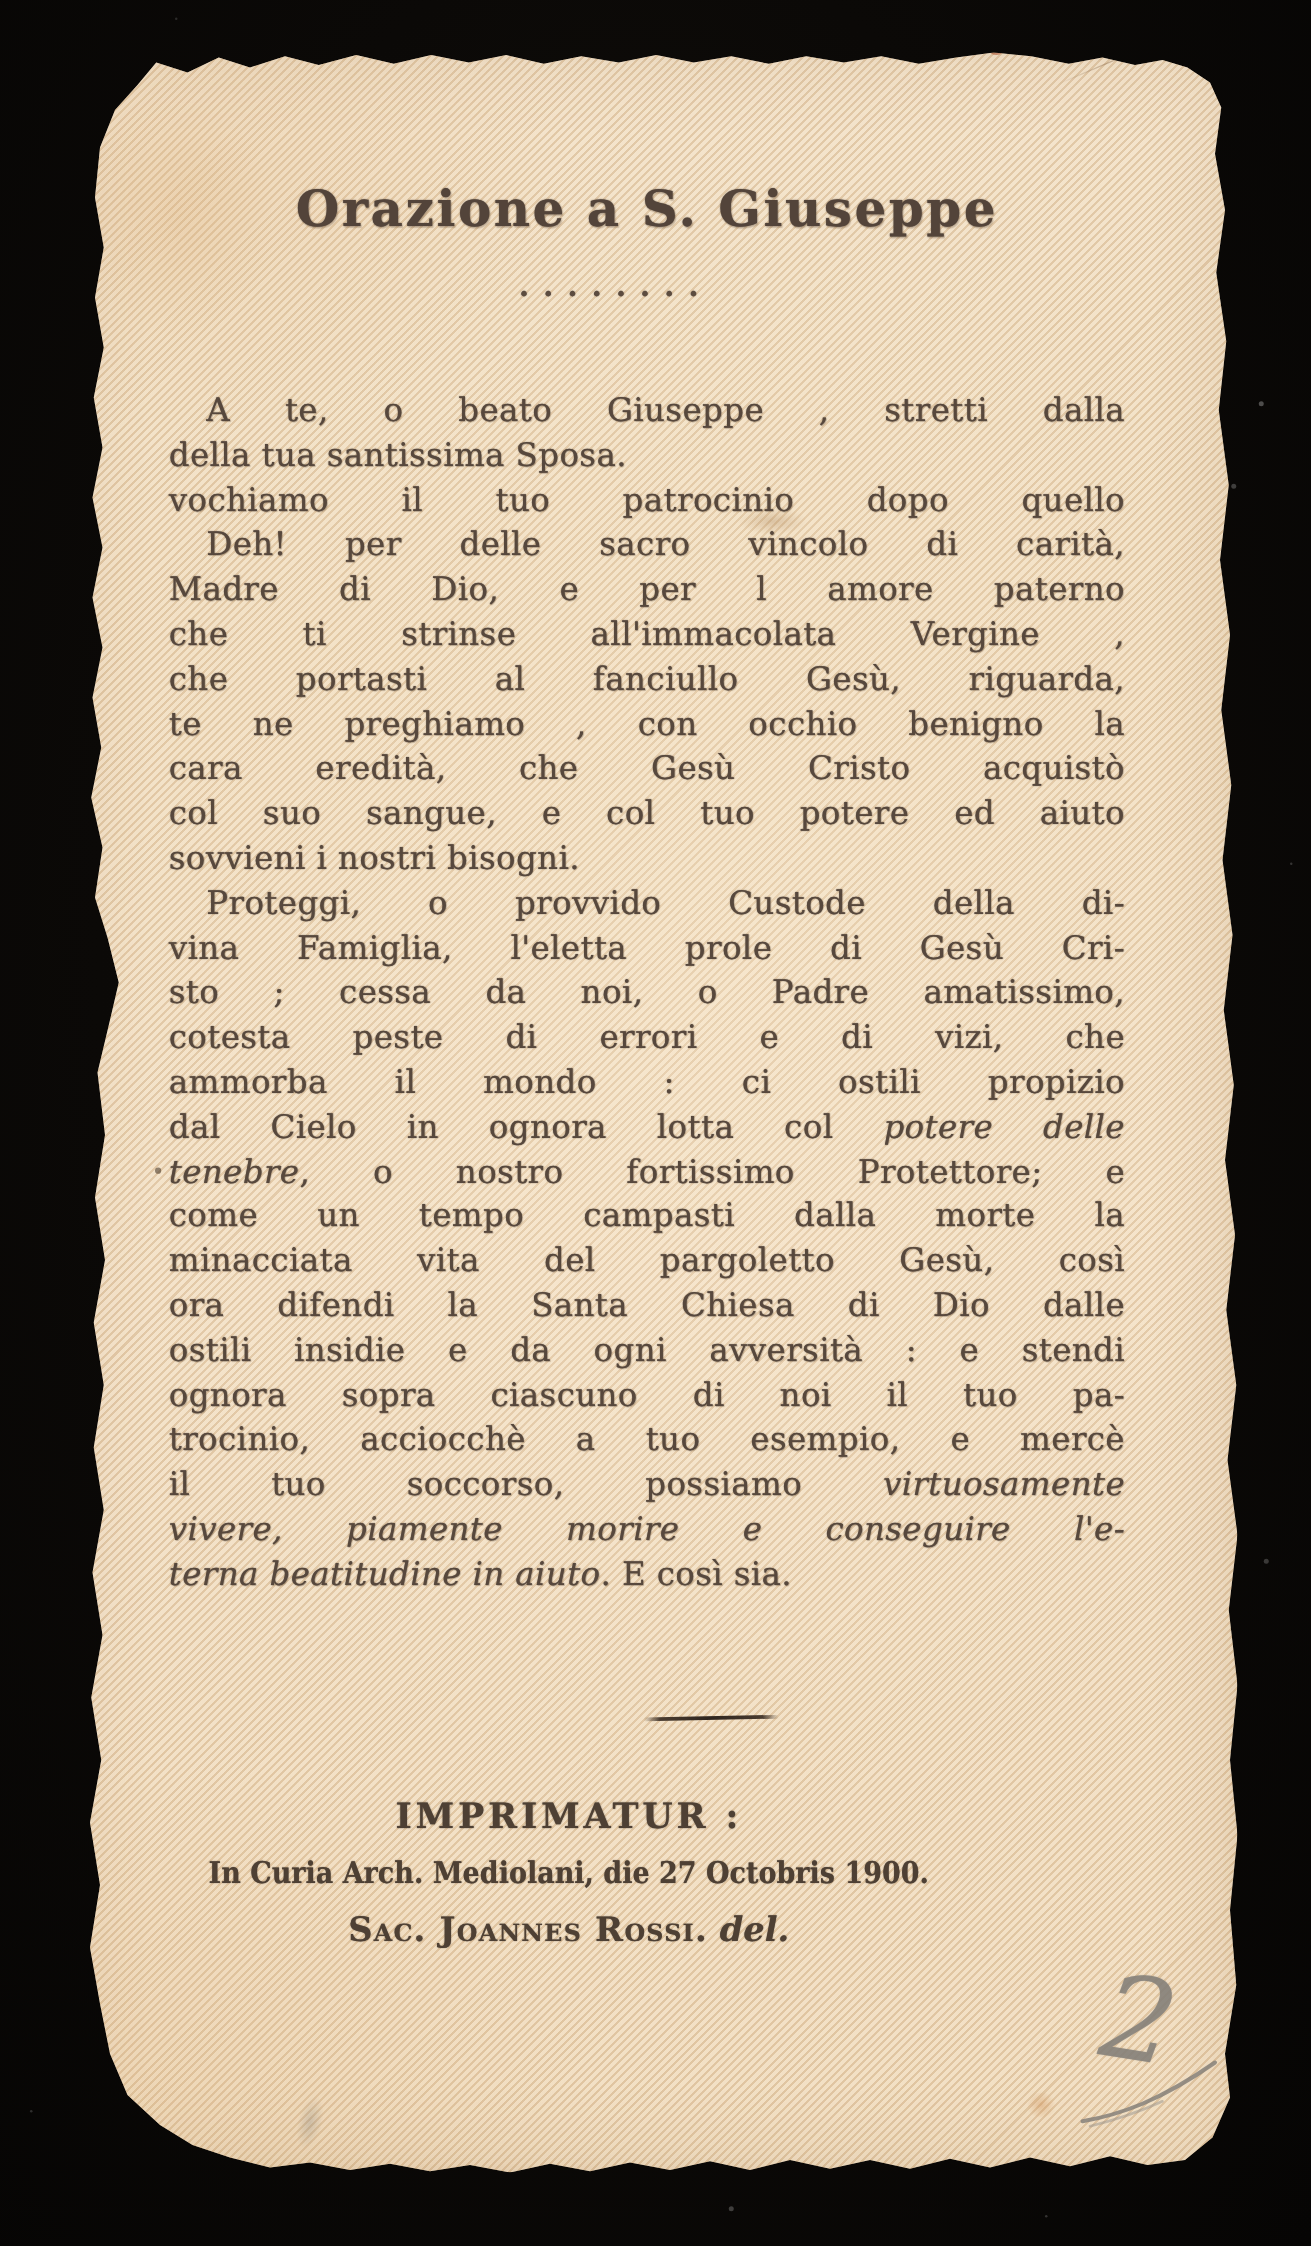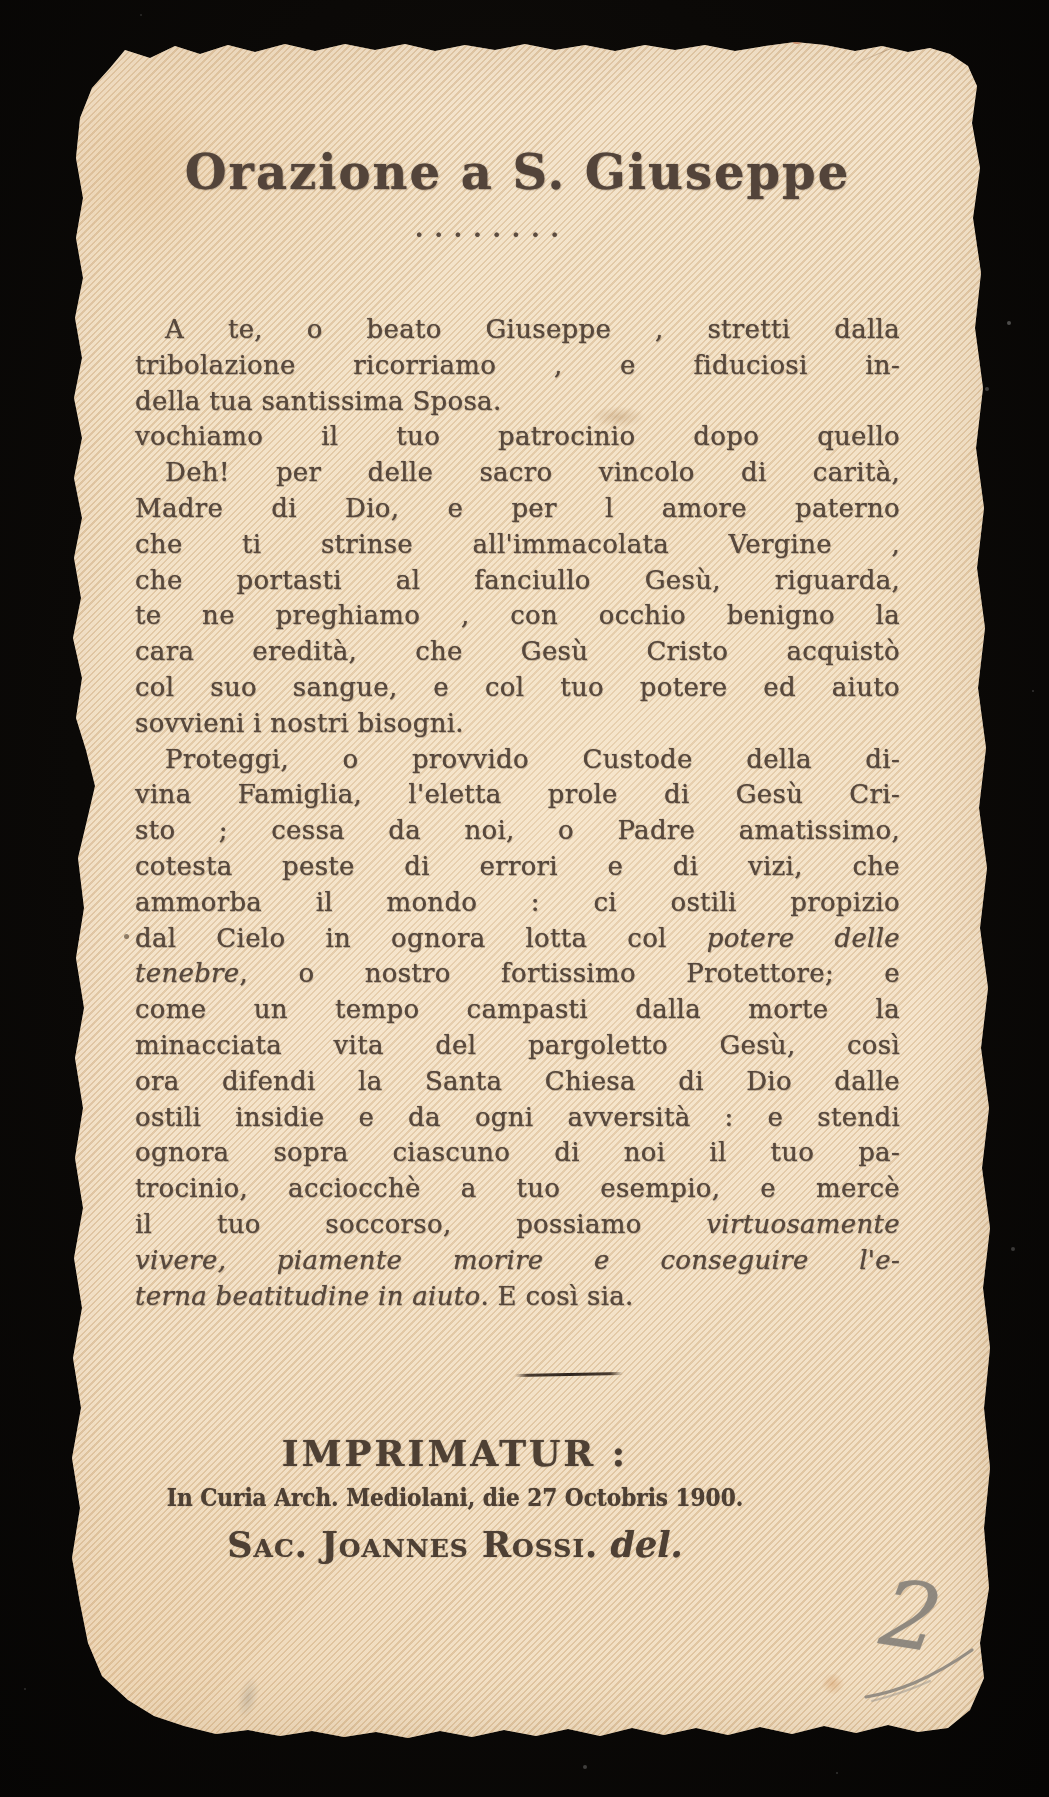--- a/index.html
+++ b/index.html
@@ -64,21 +64,21 @@
   .stain-fleck{left:742px;top:0px;width:10px;height:6px;border-radius:50%;background:rgba(168,74,40,.55);}
   .stain-gray{left:188px;top:1638px;width:20px;height:44px;border-radius:50%;background:radial-gradient(ellipse,rgba(110,112,110,.25),rgba(110,112,110,0) 70%);transform:rotate(14deg);}
   .crease{
     position:absolute;left:792px;top:12px;width:88px;height:1px;
     background:linear-gradient(90deg,transparent,rgba(140,108,76,.45),transparent);
     transform:rotate(-23deg);
   }
   .print{position:absolute;inset:0;color:#55463b;filter:blur(0.35px);}
   .title{
     position:absolute;left:85px;top:106px;width:765px;margin:0;
-    text-align:center;font-size:48px;font-weight:bold;letter-spacing:2px;
+    text-align:center;font-size:40px;font-weight:bold;letter-spacing:2px;
     color:#53443a;
     text-shadow:0 0 1.2px rgba(74,60,48,.85), 1px 1px 1px rgba(120,96,72,.30);
   }
   .dots{
     position:absolute;left:60px;top:176px;width:765px;text-align:center;
     font-size:24px;font-weight:bold;letter-spacing:11px;color:#5c4c40;
     text-shadow:0 0 1px rgba(80,64,50,.8);
   }
   .body{
     position:absolute;left:85px;top:274px;width:765px;
@@ -89,30 +89,30 @@
   .line.end{text-align-last:left;}
   .line.indent{text-indent:30px;}
   .it{font-style:italic;}
   .divider{
     position:absolute;left:465px;top:1335px;width:108px;height:3px;border-radius:2px;
     background:linear-gradient(90deg,rgba(63,52,42,0),#4a3c30 12%,#2e251e 50%,#4a3c30 88%,rgba(63,52,42,0));
     transform:rotate(-1.2deg);
   }
   .imprimatur{position:absolute;left:20px;top:1398px;width:770px;text-align:center;color:#4e4034;}
   .imp-h{
-    font-size:36px;font-weight:bold;letter-spacing:3px;line-height:34px;
+    font-size:28px;font-weight:bold;letter-spacing:3px;line-height:34px;
     text-shadow:0 0 1.2px rgba(70,56,44,.9);
   }
   .imp-1{
     margin-top:13px;font-size:24px;font-weight:bold;line-height:30px;
     transform:scaleX(.9);transform-origin:50% 50%;
     text-shadow:0 0 1px rgba(70,56,44,.85);
   }
   .imp-2{
-    margin-top:16px;font-size:35px;line-height:32px;
+    margin-top:16px;font-size:27px;line-height:32px;
     text-shadow:0 0 1px rgba(70,56,44,.8);
   }
   .sc{font-variant:small-caps;font-weight:bold;letter-spacing:1px;}
   .imp-2 .it{font-weight:bold;}
   .pencil{position:absolute;left:770px;top:1495px;width:260px;height:210px;}
   .pencil-2{
     position:absolute;left:62px;top:38px;
     font-size:92px;font-style:italic;color:rgba(134,129,122,.82);
     transform:rotate(9deg);line-height:1;
     text-shadow:0 0 1px rgba(120,116,110,.5);
@@ -133,21 +133,20 @@
     <div class="stain stain-dot"></div>
     <div class="stain stain-fleck"></div>
     <div class="stain stain-gray"></div>
     <div class="crease"></div>
 
     <div class="print">
       <h1 class="title">Orazione a S. Giuseppe</h1>
       <div class="dots">........</div>
       <div class="body" id="prayer-body">
           <div class="line indent"><span>A te, o beato Giuseppe , stretti dalla</span></div>
-          <div class="line"><span>tribolazione ricorriamo , e fiduciosi in-</span></div>
           <div class="line end"><span>della tua santissima Sposa.</span></div>
           <div class="line"><span>vochiamo il tuo patrocinio dopo quello</span></div>
           <div class="line indent"><span>Deh! per delle sacro vincolo di carità,</span></div>
           <div class="line"><span>Madre di Dio, e per l amore paterno</span></div>
           <div class="line"><span>che ti strinse all'immacolata Vergine ,</span></div>
           <div class="line"><span>che portasti al fanciullo Gesù, riguarda,</span></div>
           <div class="line"><span>te ne preghiamo , con occhio benigno la</span></div>
           <div class="line"><span>cara eredità, che Gesù Cristo acquistò</span></div>
           <div class="line"><span>col suo sangue, e col tuo potere ed aiuto</span></div>
           <div class="line end"><span>sovvieni i nostri bisogni.</span></div>

